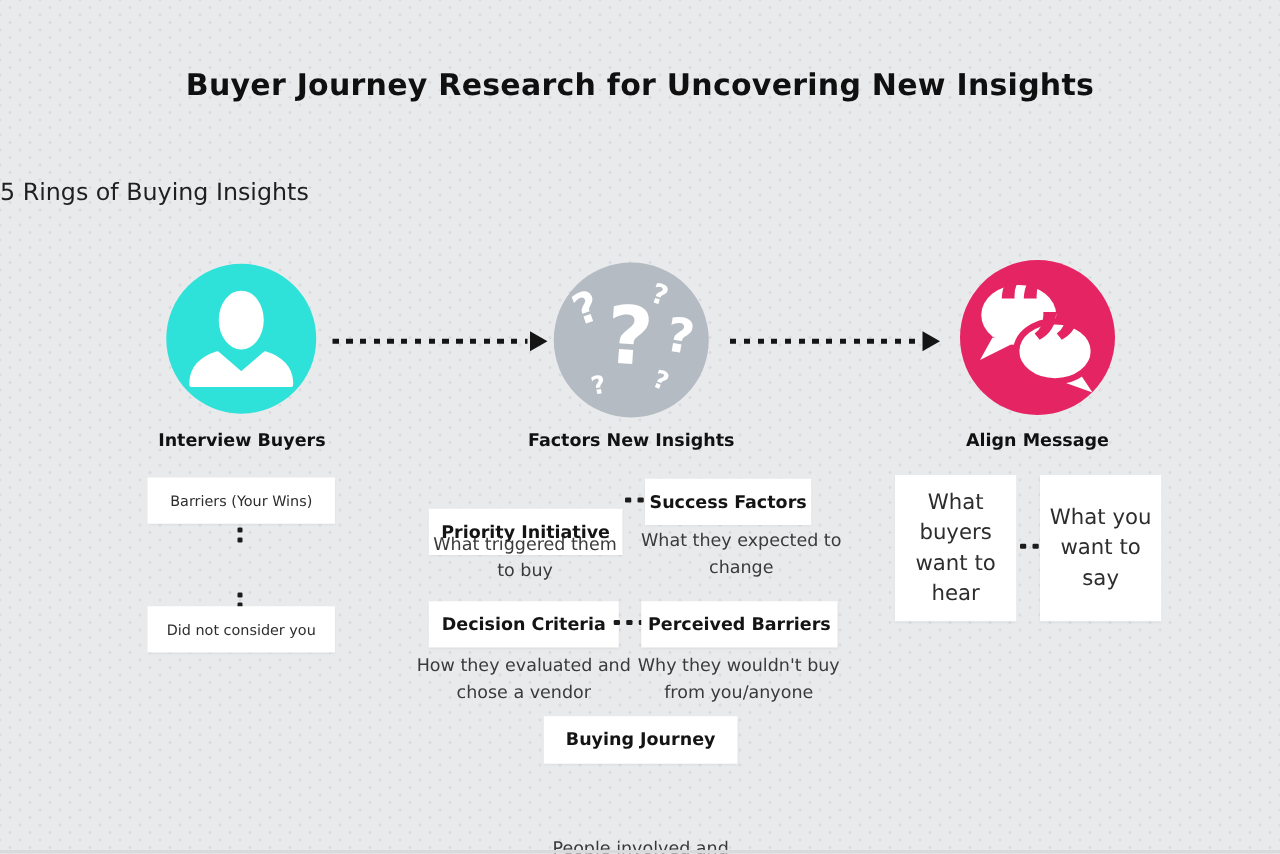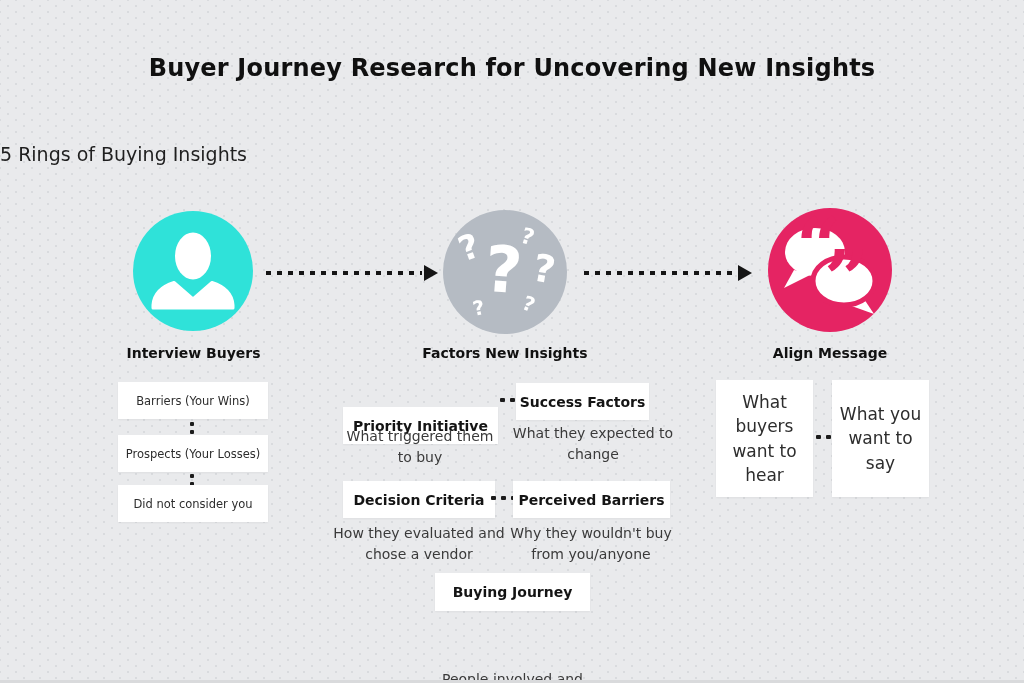--- a/index.html
+++ b/index.html
@@ -111,21 +111,20 @@
 
   <div class="stage-label" style="left:116px;width:155px;">Interview Buyers</div>
   <div class="stage-label" style="left:420px;width:170px;">Factors New Insights</div>
   <div class="stage-label" style="left:768px;width:124px;">Align Message</div>
 
   <div class="box small" style="left:118px;top:382px;">Barriers (Your Wins)</div>
   <div class="vdots" style="left:190px;top:422px;">
       <span class="dot"></span>
       <span class="dot"></span>
     </div>
-  <div class="box small" style="left:118px;top:435px;">Prospects (Your Losses)</div>
   <div class="vdots" style="left:190px;top:474px;">
       <span class="dot"></span>
       <span class="dot"></span>
     </div>
   <div class="box small" style="left:118px;top:485px;">Did not consider you</div>
 
   <div class="box ring" style="left:343px;top:383px;width:155px;margin-top:24px;">Priority Initiative</div>
   <div class="hdots" style="left:500px;top:398px;">
       <span class="dot"></span>
       <span class="dot"></span>

